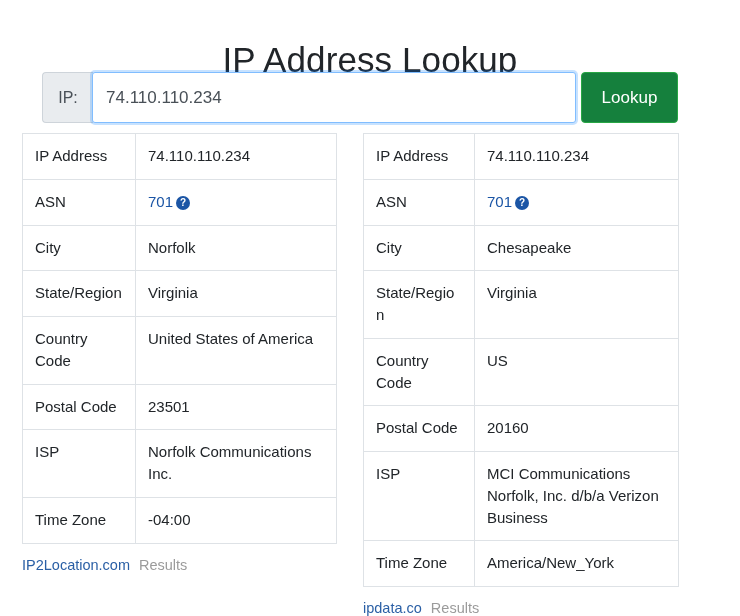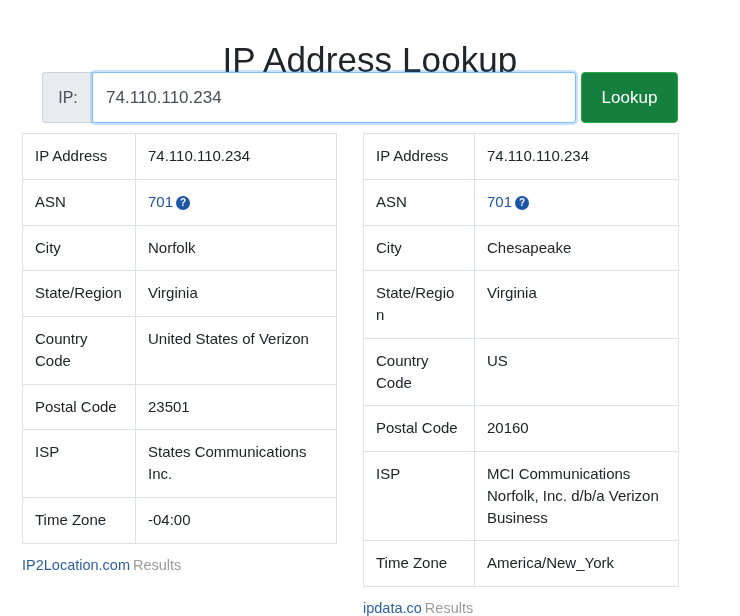--- a/index.html
+++ b/index.html
@@ -146,21 +146,21 @@
     line-height: 1.4;
     white-space: nowrap;
   }
   .footer-link {
     color: #2a5fa5;
     text-decoration: none;
     cursor: pointer;
   }
   .footer-suffix {
     color: #9b9b9b;
-    margin-left: 3px;
+    margin-left: 9px;
   }
 </style>
 </head>
 <body>
 
 <div id="page">
 
   <h1 class="page-title">IP Address Lookup</h1>
 
   <div class="input-group">
@@ -183,29 +183,29 @@
           <tr>
             <td class="cell-label">City</td>
             <td class="cell-value">Norfolk</td>
           </tr>
           <tr>
             <td class="cell-label">State/Region</td>
             <td class="cell-value">Virginia</td>
           </tr>
           <tr>
             <td class="cell-label">Country Code</td>
-            <td class="cell-value">United States of Verizon</td>
+            <td class="cell-value">United States of America</td>
           </tr>
           <tr>
             <td class="cell-label">Postal Code</td>
             <td class="cell-value">23501</td>
           </tr>
           <tr>
             <td class="cell-label">ISP</td>
-            <td class="cell-value">States Communications Inc.</td>
+            <td class="cell-value">Norfolk Communications Inc.</td>
           </tr>
           <tr>
             <td class="cell-label">Time Zone</td>
             <td class="cell-value">-04:00</td>
           </tr>
         </tbody>
     </table>
     <div class="panel-footer">
       <a class="footer-link" href="#">IP2Location.com</a><span class="footer-suffix">Results</span>
     </div>

